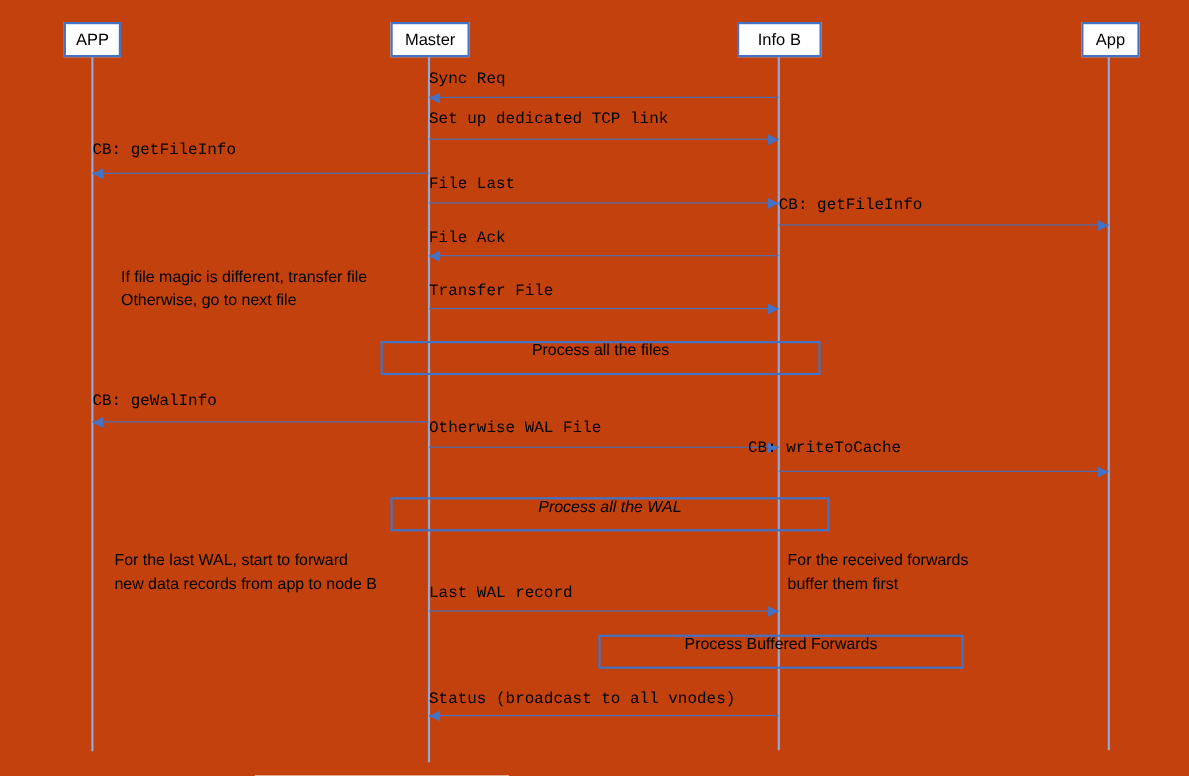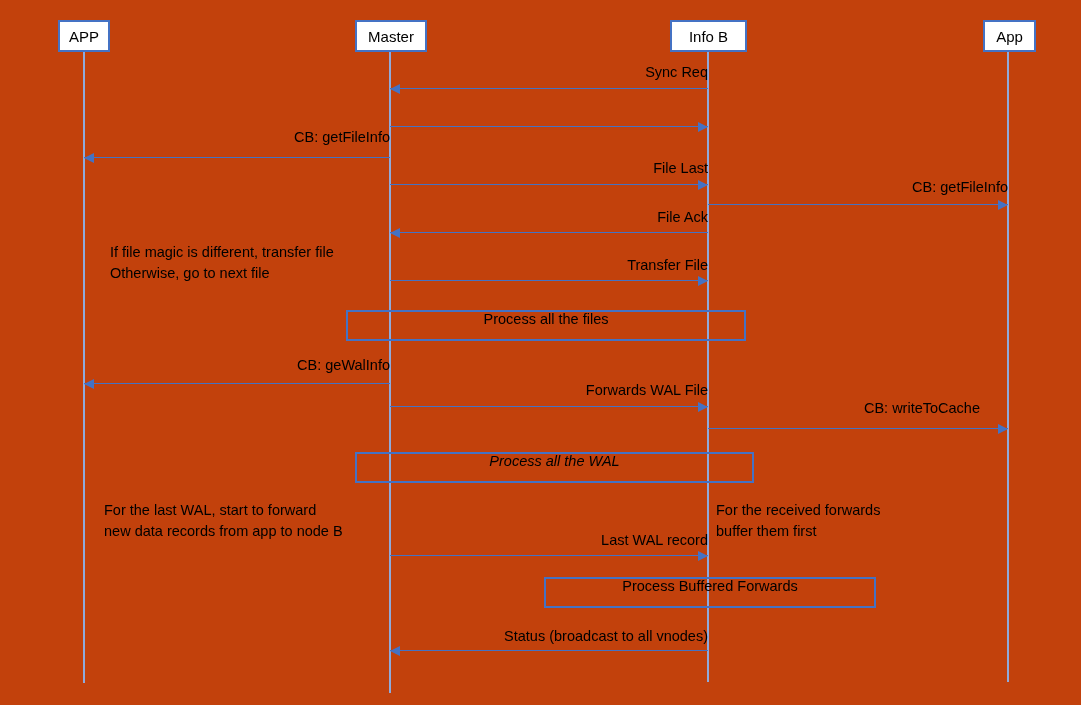--- a/index.html
+++ b/index.html
@@ -55,23 +55,24 @@
   .arrow-head.right {
     border-left: 10px solid #4472C4;
   }
   .arrow-head.left {
     border-right: 10px solid #4472C4;
   }
   .msg-label {
     position: absolute;
     font-size: 14.5px;
     line-height: 18px;
-    text-align: right;
+    text-align: left;
     white-space: nowrap;
     color: #000;
+    font-family: Liberation Mono, monospace;
   }
   
   .process-box {
     position: absolute;
     box-sizing: border-box;
     border: 2px solid #4472C4;
     background: transparent;
     display: flex;
     align-items: flex-start;
     justify-content: center;
@@ -107,41 +108,42 @@
       <span>Info B</span>
     </div>
     <div class="participant" style="left: 983px; top: 20px; width: 53px;">
       <span>App</span>
     </div>
     <div class="msg-line" style="left: 390px; top: 88px; width: 318px;"></div>
     <div class="arrow-head left" style="top: 84px; left: 390px;"></div>
     <div class="msg-label" style="left: 390px; width: 318px; top: 63px;">Sync Req</div>
     <div class="msg-line" style="left: 390px; top: 126px; width: 318px;"></div>
     <div class="arrow-head right" style="top: 122px; left: 698px;"></div>
+    <div class="msg-label" style="left: 390px; width: 318px; top: 100px;">Set up dedicated TCP link</div>
     <div class="msg-line" style="left: 84px; top: 157px; width: 306px;"></div>
     <div class="arrow-head left" style="top: 153px; left: 84px;"></div>
     <div class="msg-label" style="left: 84px; width: 306px; top: 128px;">CB: getFileInfo</div>
     <div class="msg-line" style="left: 390px; top: 184px; width: 318px;"></div>
     <div class="arrow-head right" style="top: 180px; left: 698px;"></div>
     <div class="msg-label" style="left: 390px; width: 318px; top: 159px;">File Last</div>
     <div class="msg-line" style="left: 708px; top: 204px; width: 300px;"></div>
     <div class="arrow-head right" style="top: 200px; left: 998px;"></div>
     <div class="msg-label" style="left: 708px; width: 300px; top: 178px;">CB: getFileInfo</div>
     <div class="msg-line" style="left: 390px; top: 232px; width: 318px;"></div>
     <div class="arrow-head left" style="top: 228px; left: 390px;"></div>
     <div class="msg-label" style="left: 390px; width: 318px; top: 208px;">File Ack</div>
     <div class="msg-line" style="left: 390px; top: 280px; width: 318px;"></div>
     <div class="arrow-head right" style="top: 276px; left: 698px;"></div>
     <div class="msg-label" style="left: 390px; width: 318px; top: 256px;">Transfer File</div>
     <div class="msg-line" style="left: 84px; top: 383px; width: 306px;"></div>
     <div class="arrow-head left" style="top: 379px; left: 84px;"></div>
     <div class="msg-label" style="left: 84px; width: 306px; top: 356px;">CB: geWalInfo</div>
     <div class="msg-line" style="left: 390px; top: 406px; width: 318px;"></div>
     <div class="arrow-head right" style="top: 402px; left: 698px;"></div>
-    <div class="msg-label" style="left: 390px; width: 318px; top: 381px;">Forwards WAL File</div>
+    <div class="msg-label" style="left: 390px; width: 318px; top: 381px;">Otherwise WAL File</div>
     <div class="msg-line" style="left: 708px; top: 428px; width: 300px;"></div>
     <div class="arrow-head right" style="top: 424px; left: 998px;"></div>
     <div class="msg-label" style="left: 680px; width: 300px; top: 399px;">CB: writeToCache</div>
     <div class="msg-line" style="left: 390px; top: 555px; width: 318px;"></div>
     <div class="arrow-head right" style="top: 551px; left: 698px;"></div>
     <div class="msg-label" style="left: 390px; width: 318px; top: 531px;">Last WAL record</div>
     <div class="msg-line" style="left: 390px; top: 650px; width: 318px;"></div>
     <div class="arrow-head left" style="top: 646px; left: 390px;"></div>
     <div class="msg-label" style="left: 390px; width: 318px; top: 627px;">Status (broadcast to all vnodes)</div>
     <div class="process-box" style="left: 346px; top: 310px; width: 400px; height: 31px;">

